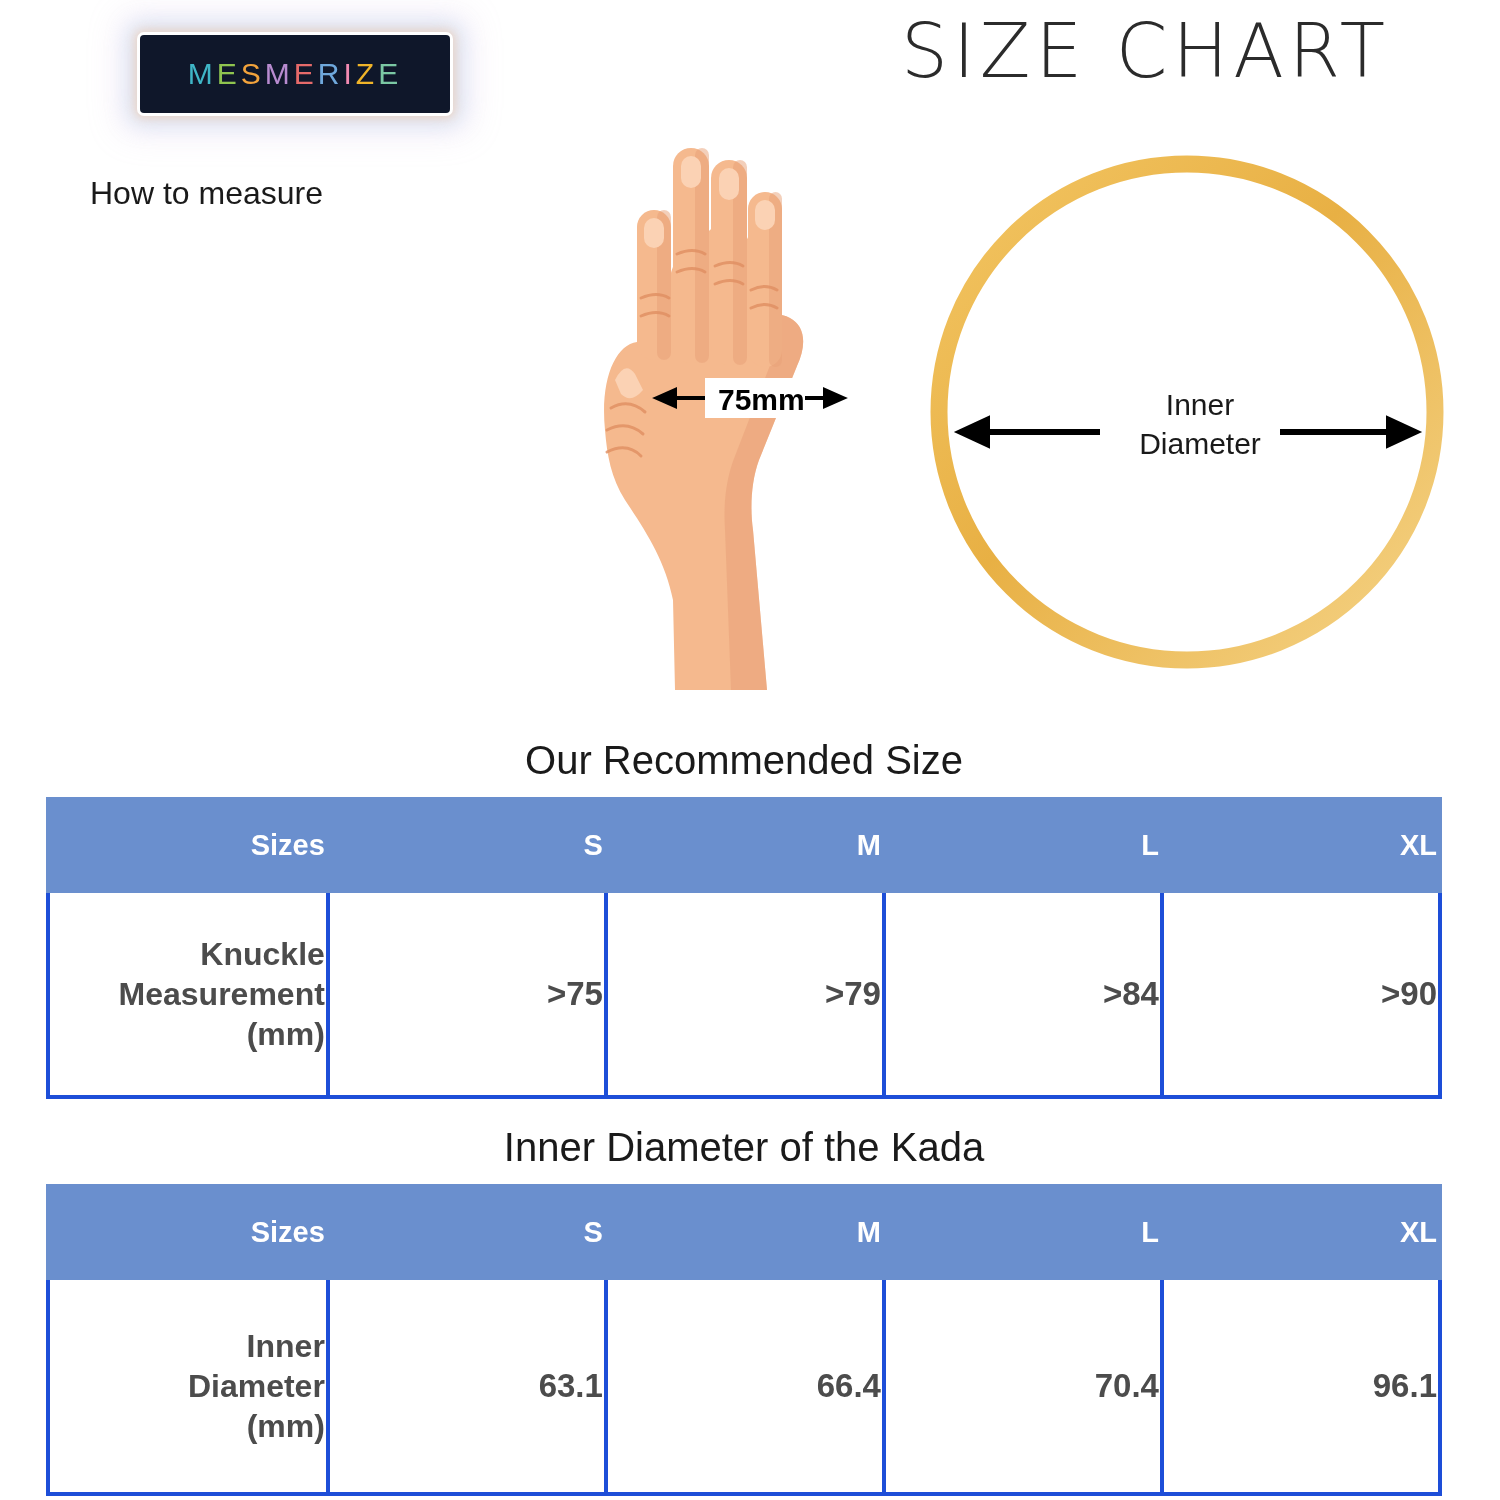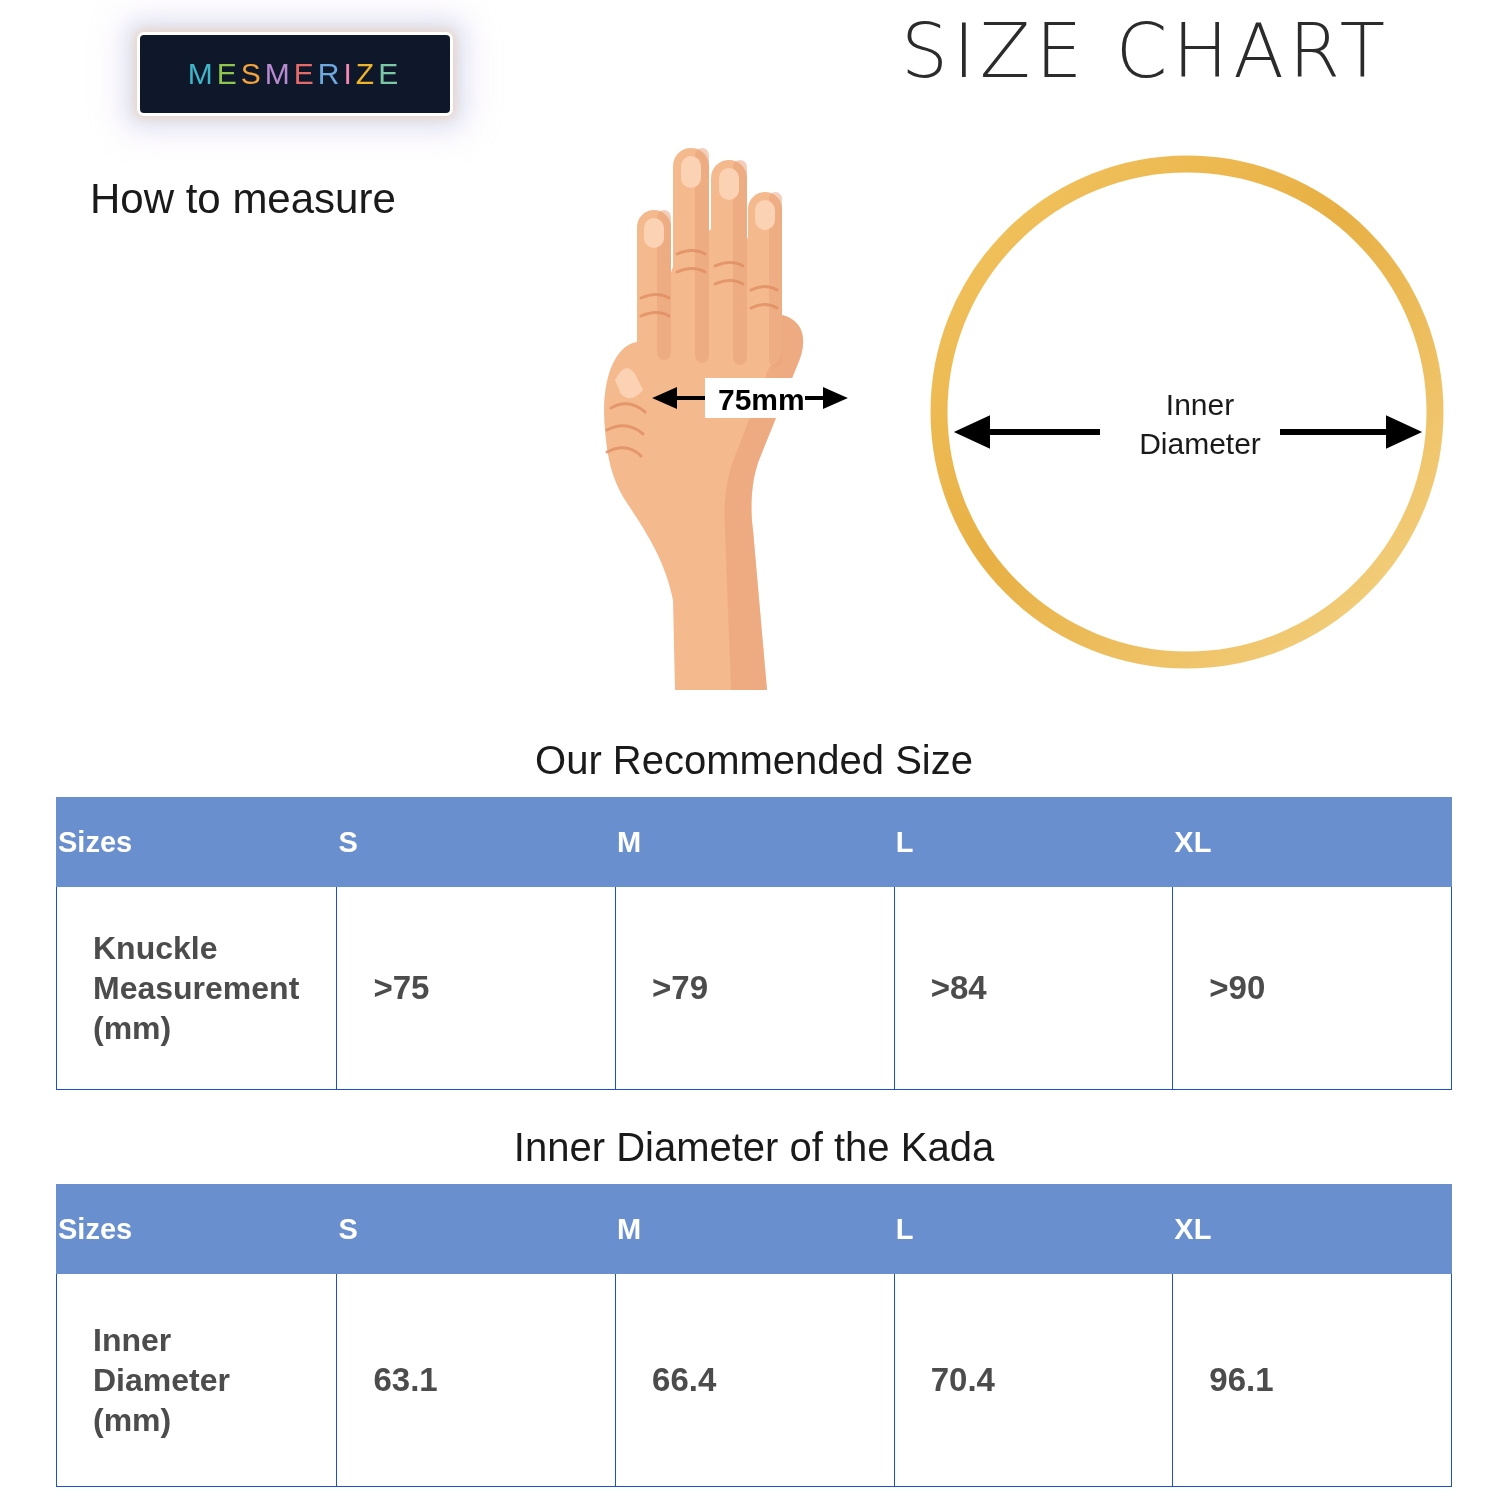--- a/index.html
+++ b/index.html
@@ -68,21 +68,21 @@
   
   .how-to {
     position: absolute;
     left: 60px;
     top: 175px;
     width: 480px;
     text-align: center;
   }
   .how-to h2 {
     margin: 0 0 22px 0;
-    font-size: 42px;
+    font-size: 32px;
     font-weight: 500;
     color: #1a1a1a;
     text-align: left;
     padding-left: 30px;
   }
   .how-to p {
     margin: 0;
     font-size: 31px;
     line-height: 1.52;
     color: #1a1a1a;
@@ -120,36 +120,36 @@
     top: 385px;
     width: 170px;
     text-align: center;
     font-size: 30px;
     line-height: 1.3;
     color: #1a1a1a;
     font-weight: 300;
   }
 
   
-  .table-section { position: absolute; left: 56px; width: 1396px; }
+  .table-section { position: absolute; left: 46px; width: 1396px; }
   .section-title {
     text-align: center;
     font-size: 40px;
     font-weight: 500;
     color: #1a1a1a;
     margin-bottom: 14px;
   }
   table {
     width: 100%;
     border-collapse: collapse;
     table-layout: fixed;
   }
   th, td {
-    border: 1px solid #1d4ed8;
-    text-align: left;
+    border: 4px solid #1d4ed8;
+    text-align: right;
     vertical-align: middle;
     margin-left: 20px;
   }
   thead th {
     background: #6a8fce;
     color: #ffffff;
     font-size: 29px;
     font-weight: 700;
     height: 86px;
     border-color: #6a8fce;

